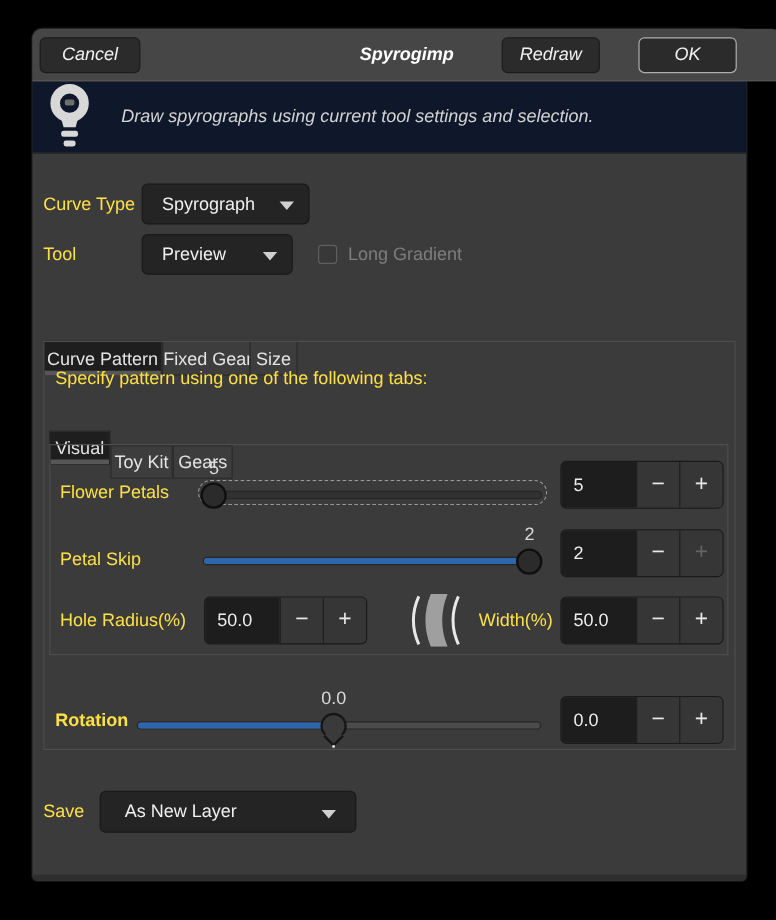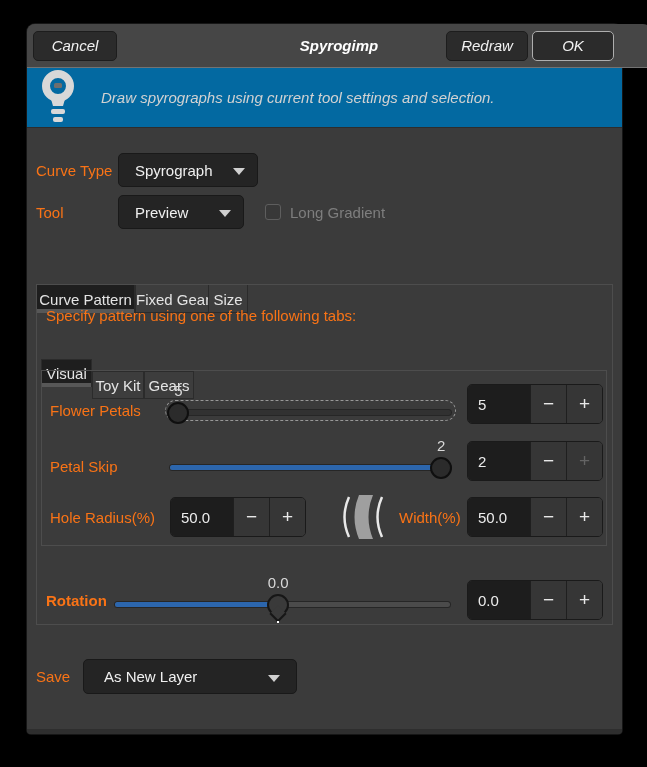--- a/index.html
+++ b/index.html
@@ -12,26 +12,26 @@
   .header { position:absolute; left:0; top:0; width:624px; height:44px;
             background:#464646; border-radius:8px 8px 0 0; border-bottom:1px solid #737373;font-style:italic; }
   .hbtn { position:absolute; top:7px; height:30px; background:#2b2b2b;
           border:1px solid #1d1d1d; border-radius:5px; color:#f2f2f2;
           font-size:15px; text-align:center; line-height:28px; cursor:pointer; }
   .hbtn.ok { border:1px solid #aeaeae; }
   .title { position:absolute; left:0; right:0; top:0; height:44px; line-height:44px;
            text-align:center; color:#ffffff; font-weight:bold; font-size:15px; }
   
   .infobar { position:absolute; left:0; top:44px; width:595px; height:60px;
-             background:#0369a1; border-bottom:1px solid #2d2d2d; }
+             background:#0f172a; border-bottom:1px solid #2d2d2d; }
   .info-icon { position:absolute; left:12px; top:2px; }
   .info-text { position:absolute; left:74px; top:0; height:60px; line-height:60px;
                font-style:italic; font-size:15px; color:#d2d2d2; }
   
-  .lbl { position:absolute; font-size:15px; color:#f97316; white-space:nowrap; }
+  .lbl { position:absolute; font-size:15px; color:#fde047; white-space:nowrap; }
   .lbl.dis { color:#7e7e7e; }
   
   .dd { position:absolute; background:#242424; border:1px solid #191919; border-radius:5px;
         color:#f0f0f0; font-size:15px; cursor:pointer; }
   .dd .dd-val { position:absolute; left:16px; top:0; bottom:0; display:flex; align-items:center; }
   .dd .arr { position:absolute; right:12px; top:50%; margin-top:-2px; width:0; height:0;
              border-left:6px solid transparent; border-right:6px solid transparent;
              border-top:7px solid #d0d0d0; }
   
   .chk { position:absolute; width:16px; height:16px; border:1px solid #5e5e5e;
@@ -75,21 +75,21 @@
 </style>
 </head>
 <body>
 
 <div class="window">
 
   <div class="header">
     <div class="hbtn" style="left:6px; width:84px;">Cancel</div>
     <div class="title">Spyrogimp</div>
     <div class="hbtn" style="left:325px; width:82px;margin-top:41px;">Reset</div>
-    <div class="hbtn" style="left:419px; width:82px;">Redraw</div>
+    <div class="hbtn" style="left:391px; width:82px;">Redraw</div>
     <div class="hbtn ok" style="left:505px; width:82px;">OK</div>
   </div>
 
   <div class="infobar">
     <div class="info-icon">
       <svg width="38" height="54" viewBox="0 0 38 54">
         <circle cx="19" cy="16" r="12" fill="none" stroke="#d8d8d8" stroke-width="8"></circle>
         <rect x="15" y="13" width="8" height="5" rx="1.5" fill="#6e6e6e"></rect>
         <path d="M12,29 L26,29 L24,36 L14,36 Z" fill="#d8d8d8"></path>
         <rect x="12" y="39" width="14" height="5" rx="2" fill="#d8d8d8"></rect>

